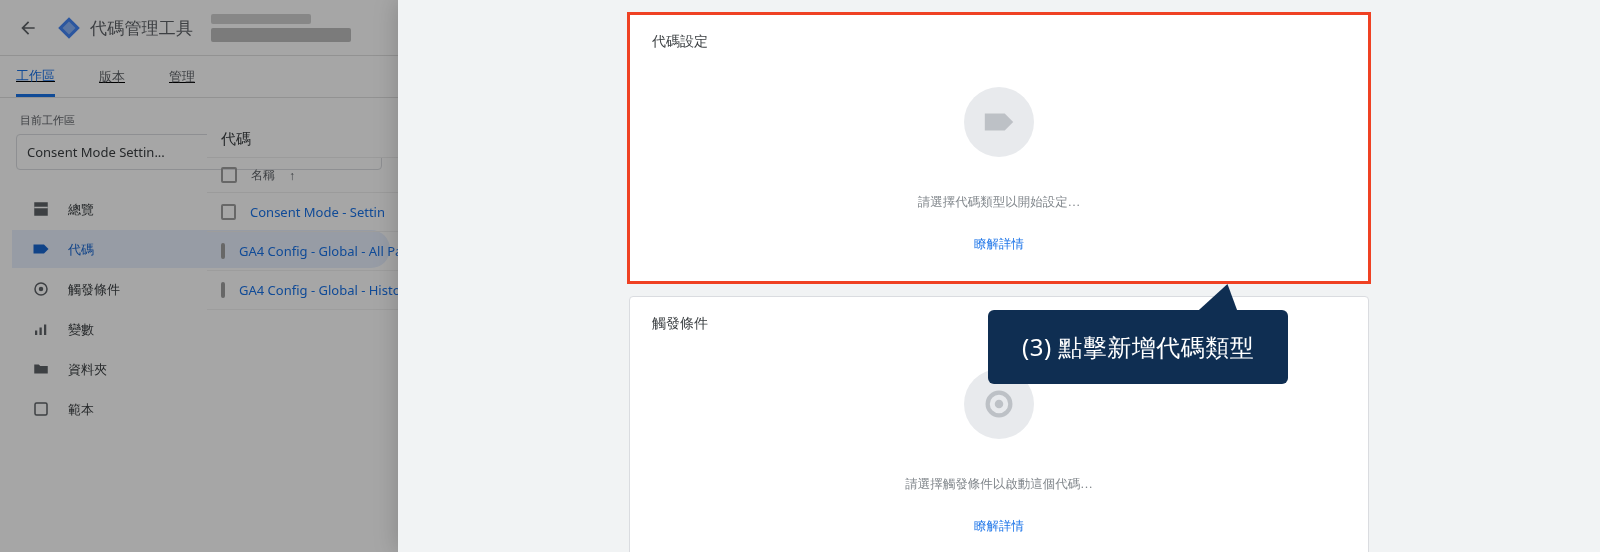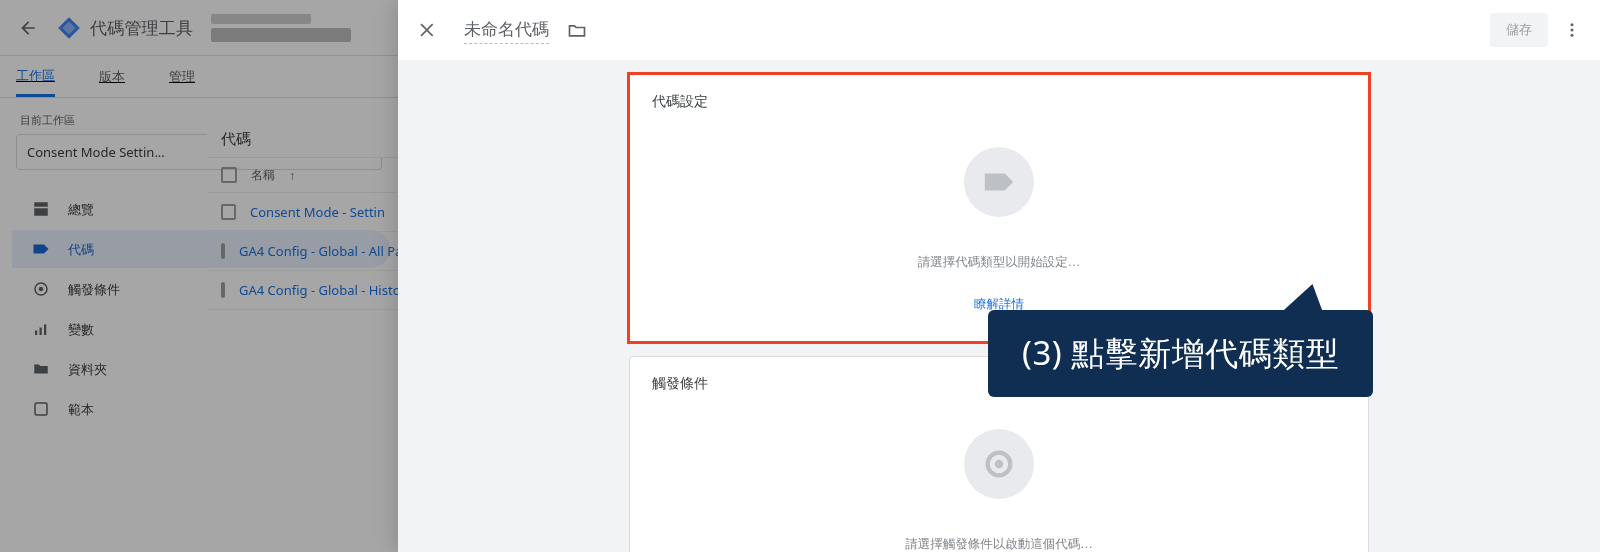--- a/index.html
+++ b/index.html
@@ -42,21 +42,21 @@
   .modal-body { flex:1; background:#f1f3f4; padding: 0; overflow:hidden; position:relative;}
   .card { width: 740px; margin: 14px auto 0; background:#fff; border:1px solid #dadce0; border-radius:4px; padding: 18px 22px 22px; position:relative;font-family:Liberation Serif, serif;}
   .card.red { outline: 3px solid #ef4123; outline-offset: -1px; border-radius:0;}
   .card-title { font-size:14px; color:#3c4043; margin-bottom: 8px;}
   .empty { display:flex; flex-direction:column; align-items:center; padding: 28px 0 6px; gap: 23px;}
   .big-circle { width:70px; height:70px; border-radius:50%; background:#e8eaed; display:flex; align-items:center; justify-content:center; color:#bdc1c6;}
   .hint { font-size:12.5px; color:#80868b; margin-top:14px;}
   .link { font-size:12.5px; color:#1a73e8; margin-top:2px;}
   
   .callout { position:absolute; left: 988px; top: 310px; z-index: 200; pointer-events:none;}
-  .callout-box { background:#0f2e52; color:#fff; font-size:33px; padding: 20px 34px; border-radius:6px; white-space:nowrap; letter-spacing:.5px;}
+  .callout-box { background:#0f2e52; color:#fff; font-size:24px; padding: 20px 34px; border-radius:6px; white-space:nowrap; letter-spacing:.5px;}
   .callout-arrow { width:0; height:0; border-left:22px solid transparent; border-right:22px solid transparent; border-bottom:30px solid #0f2e52; position:absolute; top:-26px; right:44px; transform: skewX(-20deg);}
   svg { display:block; }
 </style>
 </head>
 <body>
 
 <div class="bg">
 
   <div class="left-pane">
     <div class="gtm-top">
@@ -162,43 +162,20 @@
       <div class="list-row">
           <div class="chk"></div>
           <span>GA4 Config - Global - History</span>
         </div>
     </div>
 
     <div class="dim"></div>
   </div>
 
   <div class="modal">
-    <div class="modal-top">
-      <div class="close-btn">
-        <svg width="20" height="20" viewBox="0 0 24 24">
-            <path fill="currentColor" d="M18.3 5.7 12 12l6.3 6.3-1.4 1.4L10.6 13.4 4.3 19.7l-1.4-1.4L9.2 12 2.9 5.7l1.4-1.4L10.6 10.6 16.9 4.3z"></path>
-          </svg>
-      </div>
-      <div class="tag-name">未命名代碼</div>
-      <div class="folder-ico">
-        <svg width="20" height="20" viewBox="0 0 24 24">
-            <path fill="none" stroke="#5f6368" stroke-width="2" d="M3 7h6l2 2h10v10H3z"></path>
-          </svg>
-      </div>
-      <div class="modal-actions">
-        <button class="save-btn">儲存</button>
-        <div class="kebab">
-          <svg width="18" height="18" viewBox="0 0 24 24">
-              <circle cx="12" cy="5" r="2" fill="#5f6368"></circle>
-              <circle cx="12" cy="12" r="2" fill="#5f6368"></circle>
-              <circle cx="12" cy="19" r="2" fill="#5f6368"></circle>
-            </svg>
-        </div>
-      </div>
-    </div>
     <div class="modal-body">
 
       <div class="card red">
         <div class="card-title">代碼設定</div>
         <div class="empty">
           <div class="big-circle">
             <svg width="34" height="34" viewBox="0 0 24 24">
                 <path fill="#bdc1c6" d="M2 6h14l6 6-6 6H2z"></path>
               </svg>
           </div>

